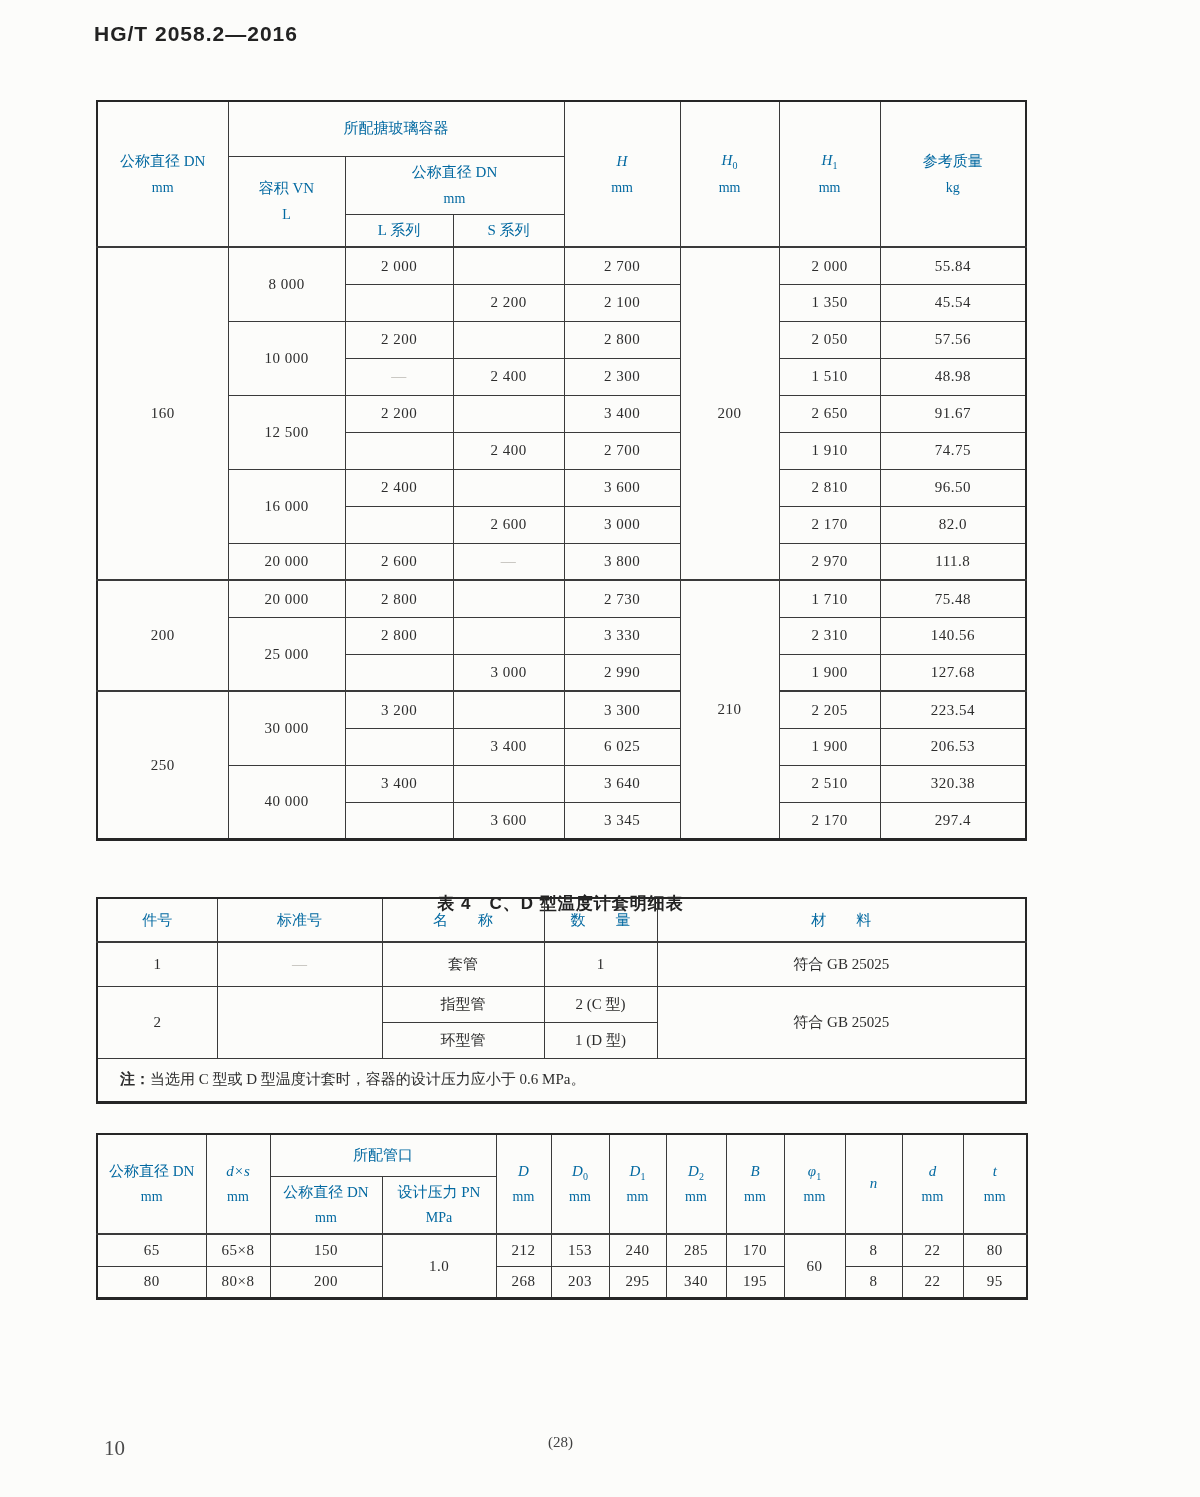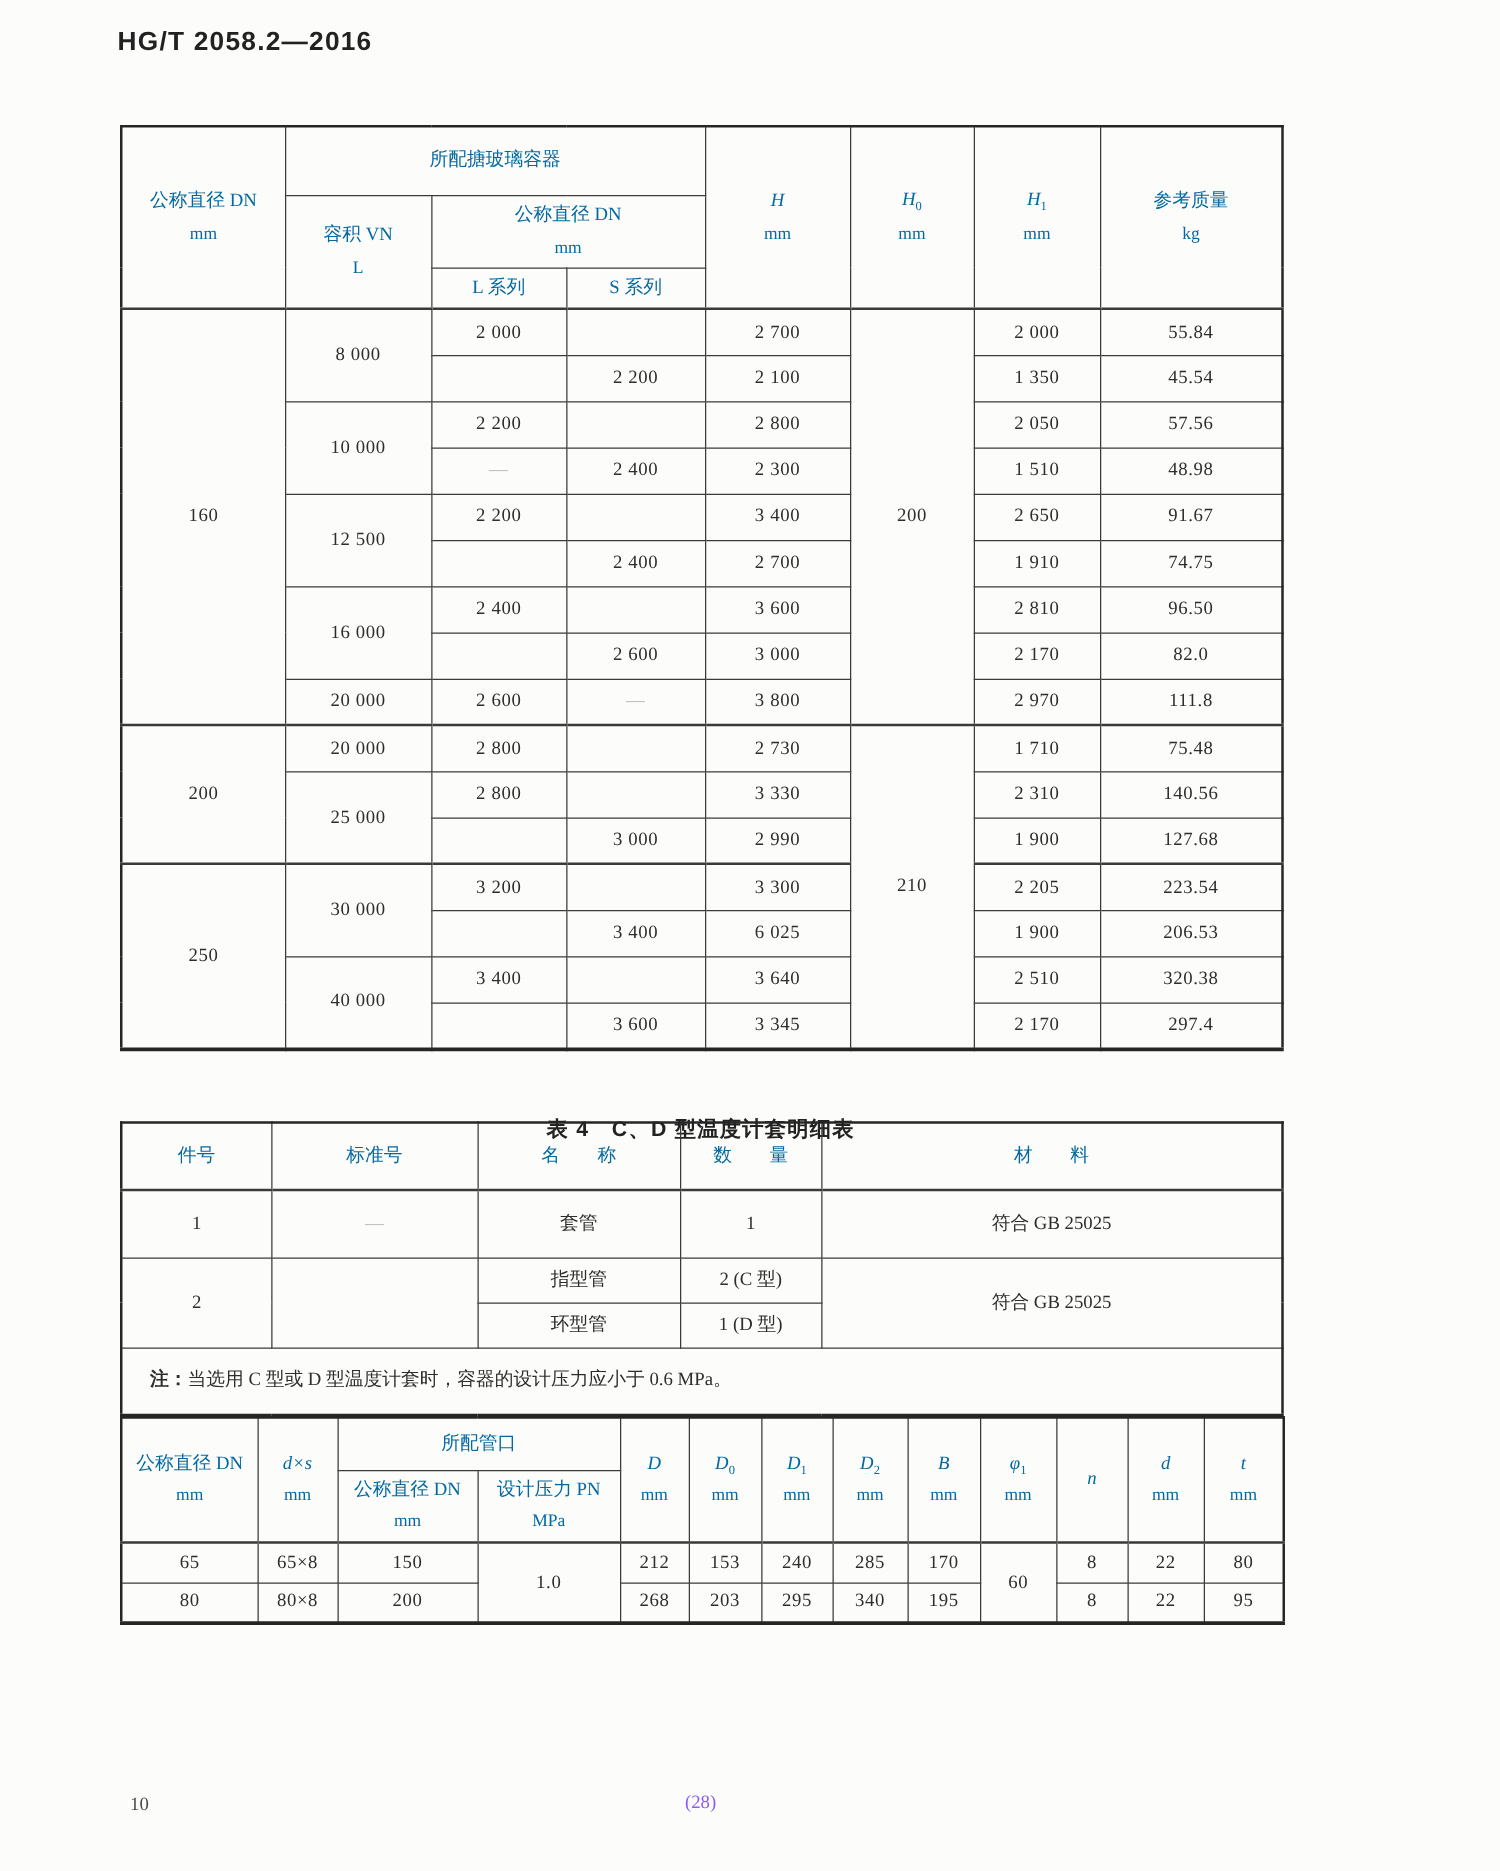--- a/index.html
+++ b/index.html
@@ -57,52 +57,52 @@
   .t3 { left: 96px; top: 100px; width: 929px; }
   .t4 { left: 96px; top: 897px; width: 929px; }
   .t5 { left: 96px; top: 1133px; width: 930px; font-size: 14px; }
 
   .t3 thead td { line-height: 1.8; }
   .t3 tbody tr { height: 37px; }
   .t3 thead td, .t4 .head td, .t5 thead td { color: #0369a1; }
   .hb { border-bottom-width: 2px !important; }
   tr.gb td { border-top-width: 2px; }
 
-  .t4 tr { height: 54px; }
+  .t4 tr { height: 44px; }
   .t4 .note-row td {
     text-align: left;
     padding: 8px 10px 8px 22px;
     height: 42px;
   }
   .t5 thead tr.h-top { height: 42px; }
   .t5 thead tr.h-bot { height: 58px; }
   .t5 tbody tr { height: 32px; }
   .t5 thead td { line-height: 1.7; }
 
   .unit { font-size: 14px; }
   sub { font-size: 10px; }
   i { font-family: "Liberation Serif", "DejaVu Serif", serif; }
   .faint { color: #b9b7b2; }
   .num { letter-spacing: 0.5px; }
 
   .footer-left {
     position: absolute;
     left: 104px;
     top: 1436px;
-    font-size: 15px;
+    font-size: 21px;
     color: #4a4a4a;
   }
   .footer-center {
     position: absolute;
     left: 96px;
     width: 929px;
     top: 1434px;
     text-align: center;
     font-size: 15px;
-    color: #8b5cf6;
+    color: #404040;
   }
 </style>
 </head>
 <body>
 
 <div class="page">
 
   <div class="doc-number">HG/T 2058.2—2016</div>
 
 

